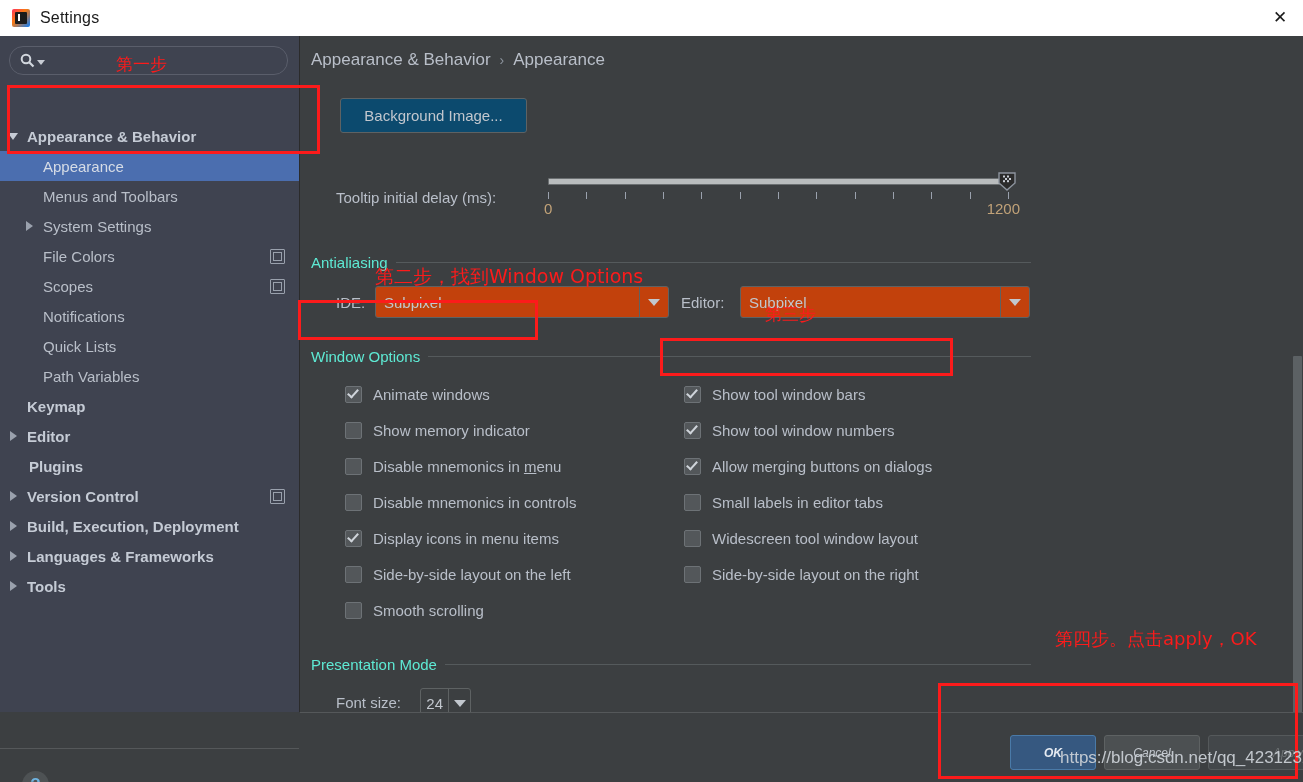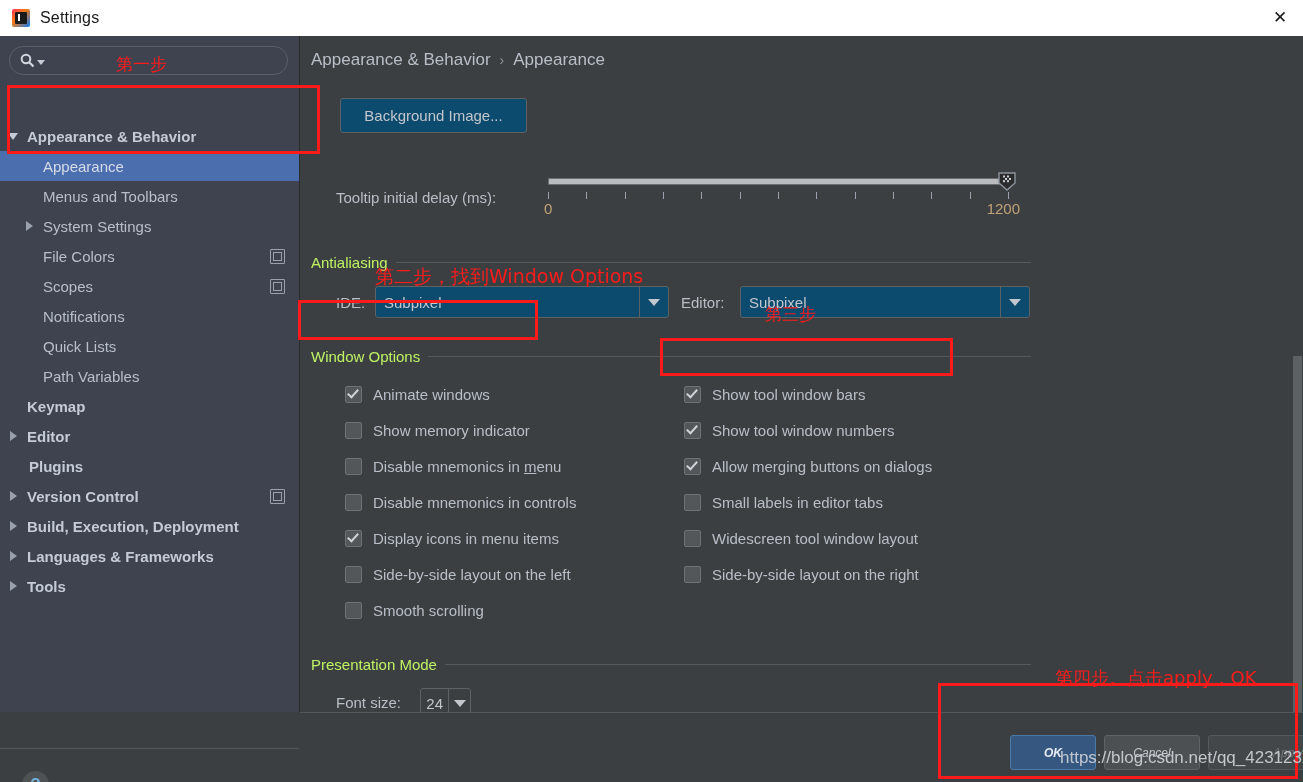--- a/index.html
+++ b/index.html
@@ -131,27 +131,27 @@
   .slider-thumb{
     position:absolute;left:450px;top:30px;width:18px;height:19px;cursor:pointer;
   }
   .ticks{position:absolute;left:0;top:50px;width:462px;height:8px;}
   .tick{position:absolute;top:0;width:1px;height:7px;background:#9aa1ad;}
   .tick-min{position:absolute;left:-4px;top:58px;font-size:15px;color:#c1a278;}
   .tick-max{position:absolute;right:-10px;top:58px;font-size:15px;color:#c1a278;}
 
   
   .group{position:absolute;left:11px;width:720px;height:16px;display:flex;align-items:center;gap:8px;}
-  .group-title{font-size:15px;color:#bef264;white-space:nowrap;}
+  .group-title{font-size:15px;color:#5eead4;white-space:nowrap;}
   .group-line{flex:1;height:1px;background:#555a5c;}
 
   .field-label{font-size:15px;color:#b9bfc9;}
   .combo{
     position:absolute;height:30px;border:1px solid #5e6263;border-radius:3px;
-    background:#0c4a6e;display:flex;align-items:center;cursor:pointer;
+    background:#c2410c;display:flex;align-items:center;cursor:pointer;
   }
   .combo-text{padding-left:8px;font-size:15px;color:#c2c7ce;flex:1;}
   .combo-arrow-box{
     width:28px;height:100%;border-left:1px solid #5e6263;
     display:flex;align-items:center;justify-content:center;
   }
   .tri-down{
     width:0;height:0;border-left:6px solid transparent;border-right:6px solid transparent;
     border-top:7px solid #c2c7ce;
   }
@@ -477,16 +477,16 @@
   </div>
 
   <div class="rbox" style="left:7px;top:85px;width:313px;height:69px;"></div>
   <div class="rbox" style="left:298px;top:300px;width:240px;height:40px;"></div>
   <div class="rbox" style="left:660px;top:338px;width:293px;height:38px;"></div>
   <div class="rbox" style="left:938px;top:683px;width:360px;height:96px;"></div>
 
   <div class="rtext anno-step1" style="font-size:17px;">第一步</div>
   <div class="rtext" style="left:375px;top:264px;font-size:19px;">第二步，找到Window Options</div>
   <div class="rtext" style="left:765px;top:303px;font-size:17px;">第三步</div>
-  <div class="rtext" style="left:1055px;top:666px;font-size:18px;">第四步。点击apply，OK</div>
+  <div class="rtext" style="left:1055px;top:627px;font-size:18px;">第四步。点击apply，OK</div>
 
   <div class="watermark">https://blog.csdn.net/qq_42312329</div>
 </div>
 
 </body></html>

